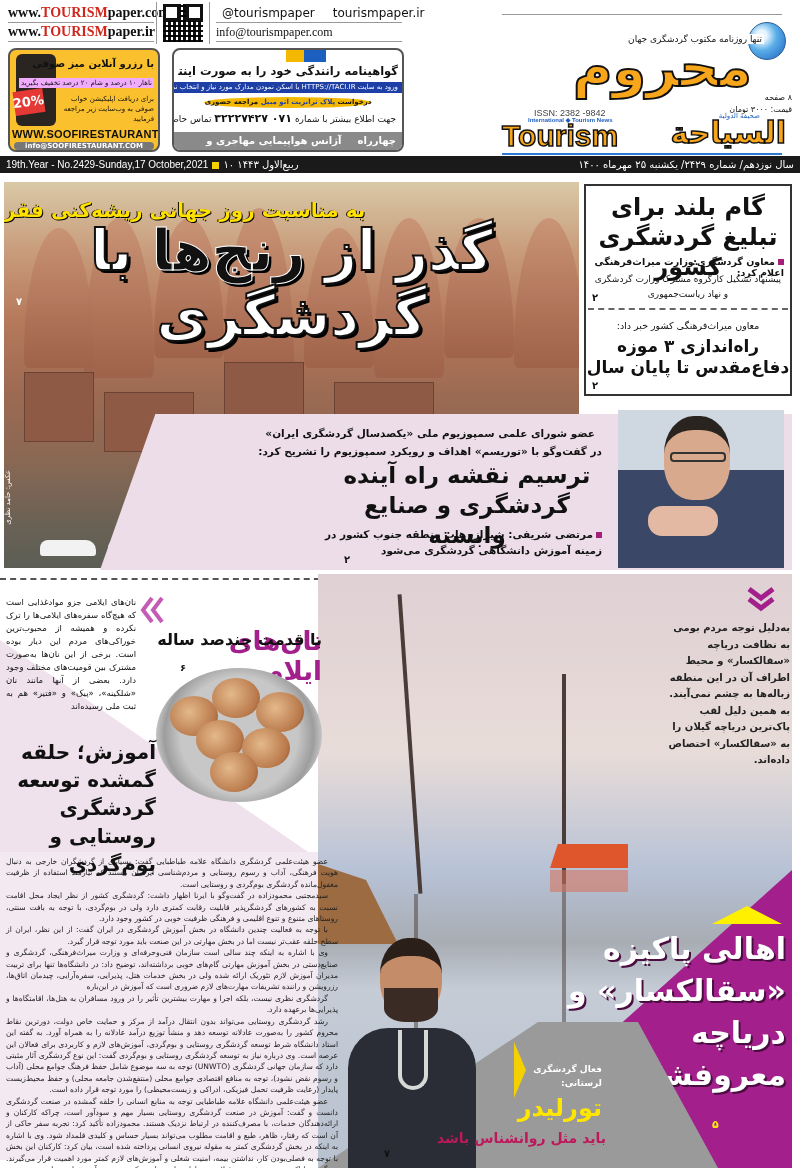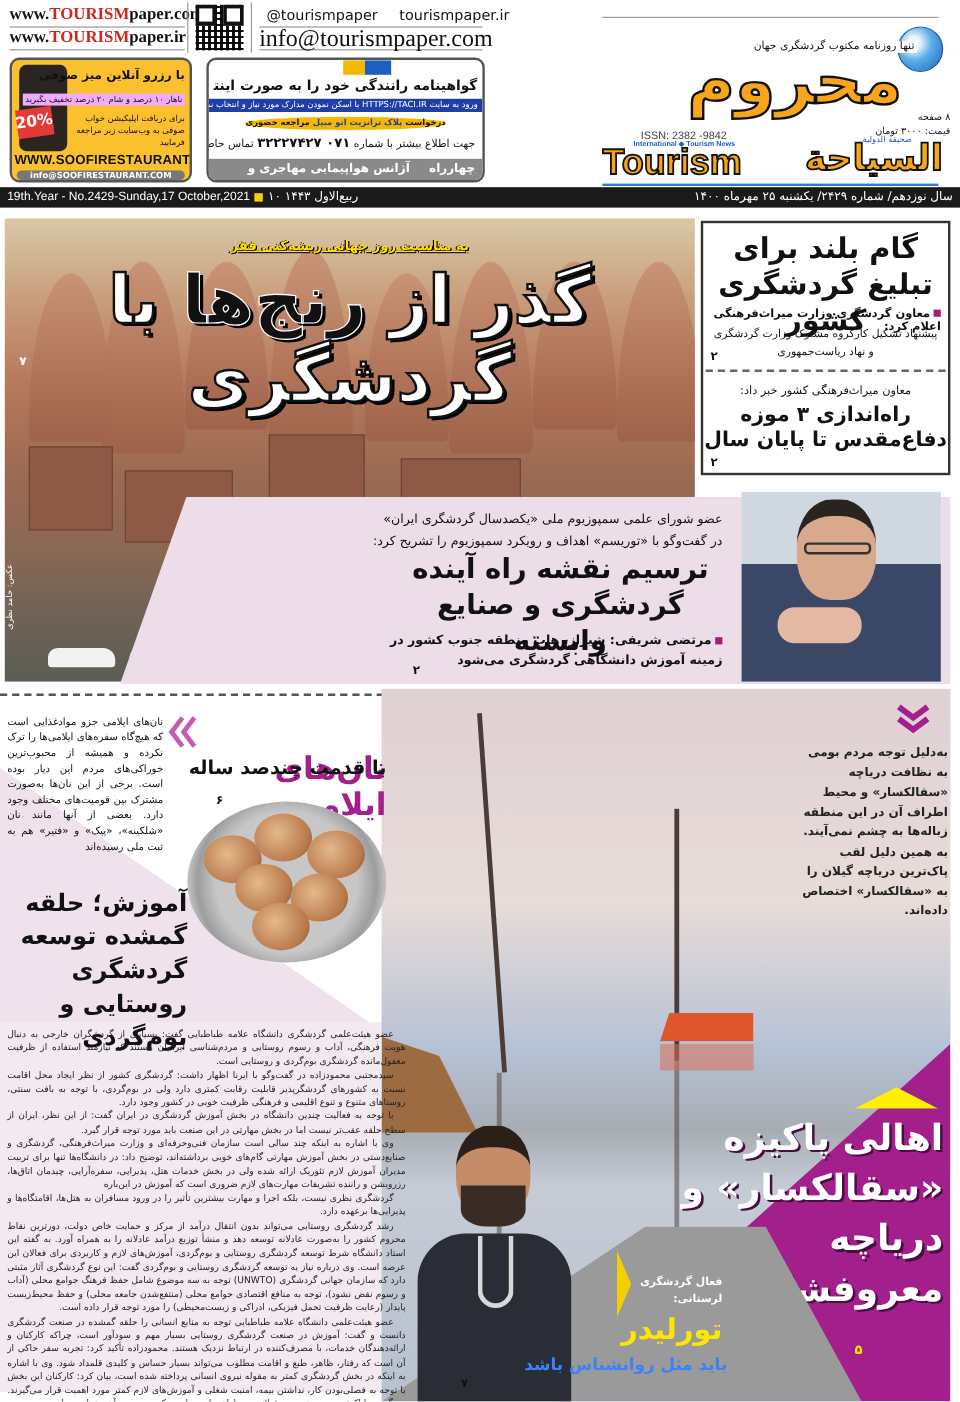--- a/index.html
+++ b/index.html
@@ -17,21 +17,21 @@
       repeating-linear-gradient(90deg,#111 0 3px,#fff 3px 5px),
       repeating-linear-gradient(0deg,#111 0 2px,#fff 2px 5px); background-blend-mode: multiply; position: relative; }
   .qr-inner::before, .qr-inner::after { content:""; position:absolute; width:11px; height:11px; border:3px solid #111; background:#fff; }
   .qr-inner::before { left:0; top:0; }
   .qr-inner::after { right:0; top:0; }
   .social { left: 216px; top: 4px; width: 186px; font-size: 12px; line-height: 18px; }
   .social-row { display: flex; align-items: center; gap: 6px; border-bottom: 1px solid #999; }
   .social-row .ic { width: 14px; height: 14px; border-radius: 50%; display: inline-block; }
   .tg { background: #2b9bd6; }
   .ig { background: linear-gradient(45deg,#f7b32b,#e1306c,#833ab4); border-radius: 4px !important; }
-  .email { font-family: "Liberation Serif", serif; font-size: 20px; }
+  .email { font-family: "Liberation Serif", serif; font-size: 12px; }
 
   
   .ad-food { left: 8px; top: 48px; width: 152px; height: 104px; background: #fbc02d; border: 2px solid #555; border-radius: 8px; overflow: hidden; }
   .ad-food .phone { position: absolute; left: 6px; top: 4px; width: 40px; height: 72px; background: #2a2520; border-radius: 6px; }
   .ad-food .badge { position: absolute; left: 4px; top: 40px; width: 30px; height: 24px; background: #e53935; color: #fff; font-weight: bold; font-size: 13px; text-align: center; line-height: 24px; transform: rotate(-8deg); }
   .ad-food .t1 { position: absolute; right: 4px; top: 8px; font-size: 10px; font-weight: bold; }
   .ad-food .t2 { position: absolute; right: 4px; top: 28px; font-size: 7px; background: #f0abfc; padding: 1px 2px; }
   .ad-food .t3 { position: absolute; right: 4px; top: 44px; font-size: 7px; width: 100px; text-align: right; line-height: 10px; }
   .ad-food .url { position: absolute; left: 2px; right: 2px; top: 78px; font-family: "Liberation Sans", sans-serif; font-weight: bold; font-size: 11px; text-align: center; letter-spacing: .2px; }
   .ad-food .mail { position: absolute; left: 4px; right: 4px; top: 92px; background: #777; color: #fff; font-size: 7px; text-align: center; border-radius: 6px; font-weight: bold; }
@@ -65,21 +65,21 @@
   .datebar .sq { display: inline-block; width: 7px; height: 7px; background: #f5d000; margin: 0 4px; vertical-align: middle; }
   .datebar .en { font-family: "Liberation Sans", sans-serif; }
 
   
   .hero { left: 4px; top: 182px; width: 575px; height: 386px; overflow: hidden;
           background:
             linear-gradient(180deg, #d9c9a6 0%, #c89c7c 18%, #b77a5c 35%, #9c6a52 55%, #8a6854 72%, #6e6255 86%, #5b5e55 100%); }
   .hero .rock { position: absolute; bottom: 180px; width: 70px; height: 140px; background: linear-gradient(180deg,#c88f72,#9e6048); border-radius: 50% 50% 6% 6% / 90% 90% 6% 6%; opacity: .85; }
   .hero .bld { position: absolute; background: #8e5a46; border: 1px solid #6b4333; }
   .hero .car { position: absolute; bottom: 12px; width: 56px; height: 16px; background: #f2f2f2; border-radius: 8px 10px 3px 3px; }
-  .hero-kicker { position: absolute; left: 0; right: 0; top: 16px; text-align: center; color: #ffe100; font-size: 11px; font-weight: 900; text-shadow: 1px 1px 0 #000, -1px 0 0 #000; text-decoration: underline; }
+  .hero-kicker { position: absolute; left: 0; right: 0; top: 16px; text-align: left; color: #ffe100; font-size: 20px; font-weight: 900; text-shadow: 1px 1px 0 #000, -1px 0 0 #000; }
   .hero-title { position: absolute; left: 0; right: 0; top: 36px; text-align: center; color: #fff; font-size: 56px; font-weight: 900; -webkit-text-stroke: 2px #111; text-shadow: 3px 3px 0 #000; letter-spacing: -1px; }
   .hero-title .dark { color: #111; -webkit-text-stroke: 1px #fff; }
   .hero-page { position: absolute; left: 12px; top: 114px; color: #fff; font-size: 10px; font-weight: bold; }
   .photo-credit { position: absolute; left: 4px; top: 470px; writing-mode: vertical-rl; transform: rotate(180deg); font-size: 7px; color: #fff; }
 
   
   .side-box { left: 584px; top: 184px; width: 208px; height: 212px; border: 2px solid #333; background: #fff; }
   .side1-title { position: absolute; left: 0; right: 0; top: 6px; text-align: center; font-size: 24px; font-weight: 900; line-height: 30px; }
   .side1-lead { position: absolute; right: 6px; left: 6px; top: 70px; font-size: 9.5px; font-weight: bold; text-align: right; }
   .side1-lead .sq { display: inline-block; width: 6px; height: 6px; background: #a51e7a; margin-left: 3px; }
@@ -89,21 +89,21 @@
   .side2-lead { position: absolute; left: 6px; right: 6px; top: 134px; font-size: 9.5px; text-align: center; }
   .side2-title { position: absolute; left: 0; right: 0; top: 150px; font-size: 17px; font-weight: 900; text-align: center; line-height: 21px; }
 
   
   .interview { left: 0; top: 410px; width: 792px; height: 160px; }
   .interview-bg { position: absolute; left: 100px; right: 0; top: 4px; bottom: 0; background: #ecdde8; clip-path: polygon(8% 0, 100% 0, 100% 100%, 0 100%); }
   .portrait { position: absolute; right: 8px; top: 0; width: 166px; height: 158px; background: linear-gradient(180deg,#cfd8e0 0 38%, #3a4766 38% 100%); overflow: hidden; }
   .portrait .head { position: absolute; left: 46px; top: 6px; width: 66px; height: 84px; border-radius: 45% 45% 42% 42%; background: #d8a98c; border-top: 14px solid #2a2421; }
   .portrait .glasses { position: absolute; left: 52px; top: 42px; width: 56px; height: 10px; border: 2px solid #333; border-radius: 4px; }
   .portrait .hands { position: absolute; left: 30px; top: 96px; width: 70px; height: 30px; background: #e3b9a3; border-radius: 14px; }
-  .iv-kicker { position: absolute; right: 190px; top: 14px; font-size: 10.5px; font-weight: normal; text-align: right; line-height: 18px; }
+  .iv-kicker { position: absolute; right: 190px; top: 14px; font-size: 10.5px; font-weight: bold; text-align: center; line-height: 18px; }
   .iv-title { position: absolute; right: 190px; top: 50px; font-size: 23px; font-weight: 900; text-align: center; line-height: 30px; width: 270px; }
   .iv-lead { position: absolute; right: 190px; top: 116px; font-size: 10.5px; font-weight: bold; text-align: right; line-height: 16px; width: 300px; }
   .iv-lead .sq { display: inline-block; width: 6px; height: 6px; background: #a51e7a; margin-left: 3px; }
   .iv-page { position: absolute; left: 344px; top: 144px; font-size: 10px; font-weight: bold; }
 
   
   .lower-divider { left: 0; top: 578px; width: 330px; border-top: 2px dashed #555; }
   .lake { left: 318px; top: 574px; width: 474px; height: 594px; overflow: hidden;
           background: linear-gradient(180deg, #dfd0d4 0%, #e8dcd8 30%, #b7c2d6 50%, #a8adb4 62%, #c5ccd6 70%, #b8c1cf 100%); }
   .lake .house { position: absolute; left: 232px; top: 270px; width: 78px; height: 24px; background: #e0562c; clip-path: polygon(10% 0, 100% 0, 100% 100%, 0 100%); }
@@ -122,21 +122,21 @@
   
   .gray-band { left: 318px; top: 1022px; width: 400px; height: 146px; background: #9a9a9a; clip-path: polygon(55% 0, 80% 0, 100% 100%, 0 100%); }
   .person { left: 340px; top: 930px; width: 140px; height: 238px; }
   .person .face { position: absolute; left: 40px; top: 8px; width: 62px; height: 80px; border-radius: 45%; background: #c58c6a; border-top: 18px solid #2b1f1a; }
   .person .beard { position: absolute; left: 44px; top: 58px; width: 54px; height: 34px; background: #3a2c24; border-radius: 0 0 40% 40%; }
   .person .torso { position: absolute; left: 8px; top: 98px; width: 128px; height: 140px; background: #2a2d36; border-radius: 40px 40px 0 0; }
   .person .strap { position: absolute; left: 58px; top: 100px; width: 30px; height: 60px; border: 4px solid #d8d8d8; border-top: none; border-radius: 0 0 20px 20px; }
   .yellow-arrow { left: 514px; top: 1042px; width: 12px; height: 56px; background: #f5d000; clip-path: polygon(0 0, 100% 50%, 0 100%); }
   .tl-kicker { left: 530px; top: 1062px; width: 72px; color: #fff; font-size: 9px; font-weight: bold; text-align: right; line-height: 14px; }
   .tl-title { left: 470px; top: 1094px; width: 132px; color: #ffe600; font-size: 24px; font-weight: 900; text-align: right; }
-  .tl-sub { left: 400px; top: 1130px; width: 206px; color: #3b82f6; font-size: 14px; font-weight: 900; text-align: right; }
+  .tl-sub { left: 400px; top: 1130px; width: 206px; color: #be185d; font-size: 14px; font-weight: 900; text-align: right; }
   .tl-page { left: 384px; top: 1148px; font-size: 10px; font-weight: bold; color: #111; }
 
   
   .left-lower-bg { left: 0; top: 640px; width: 340px; height: 520px; background: #efe2ec; clip-path: polygon(0 0, 100% 45%, 100% 100%, 0 100%); }
   .left-lower-bg2 { left: 0; top: 852px; width: 340px; height: 308px; background: #f3e9f0; }
   .bread-title { left: 172px; top: 594px; width: 150px; color: #a21f8c; font-size: 26px; font-weight: 900; text-align: right; margin-top: 32px; }
   .bread-sub { left: 150px; top: 630px; width: 172px; font-size: 16px; font-weight: 900; text-align: right; }
   .bread-page { left: 180px; top: 662px; font-size: 10px; font-weight: bold; }
   .bread-chev { left: 140px; top: 596px; width: 26px; height: 28px; }
   .bread-text { left: 6px; top: 596px; width: 130px; font-size: 8.5px; text-align: justify; line-height: 13px; }

